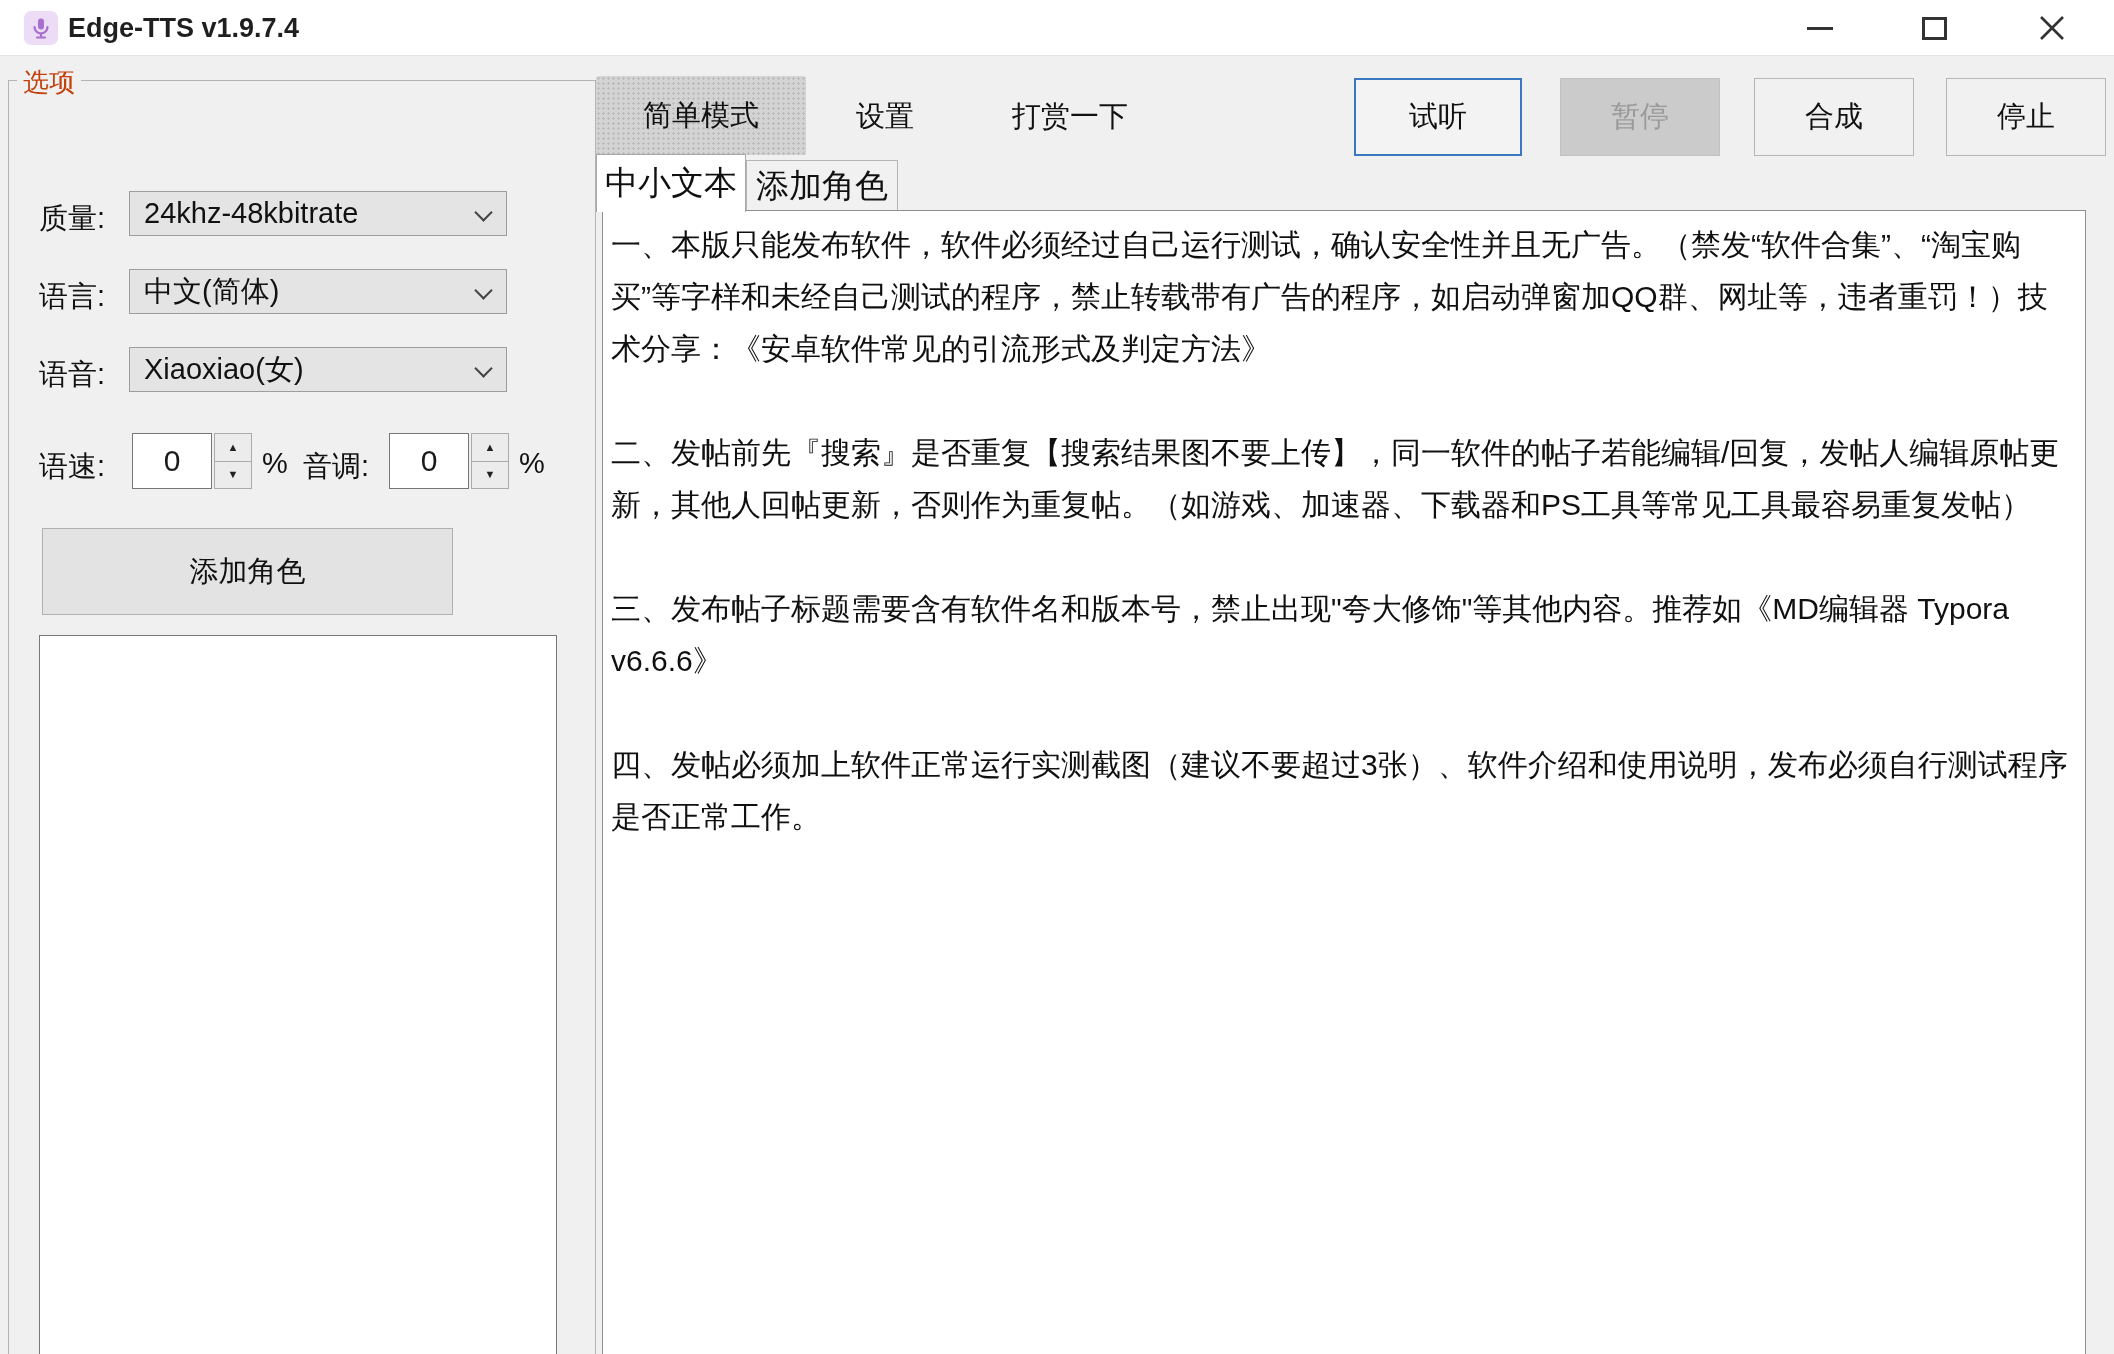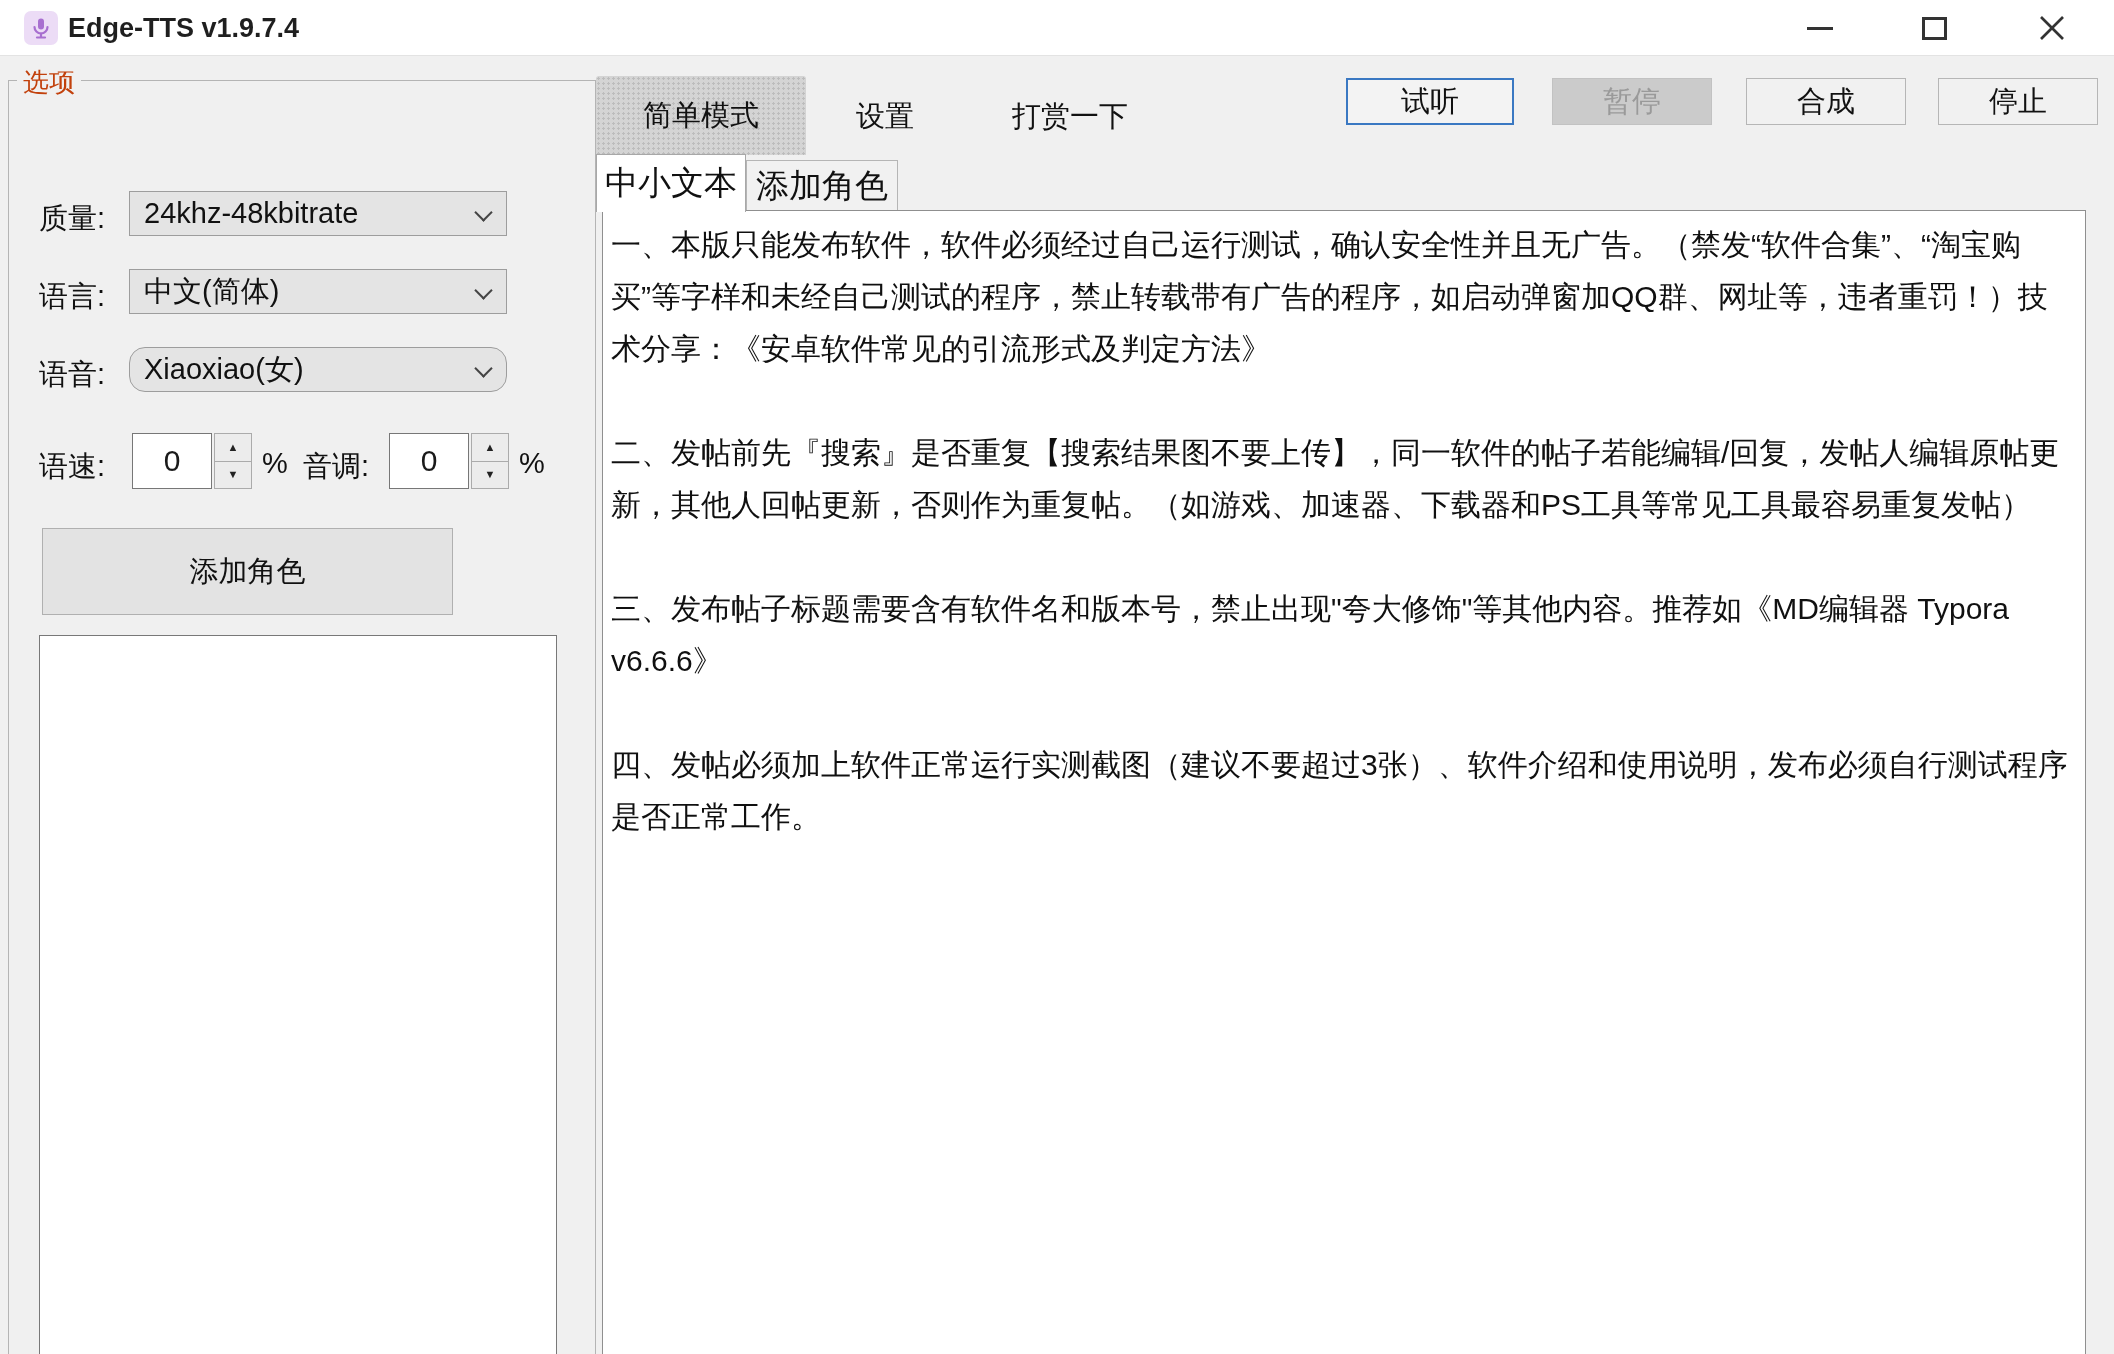--- a/index.html
+++ b/index.html
@@ -71,23 +71,23 @@
   .tab-main.selected {
     left:596px; top:76px; width:210px; height:79px;
     background-color:#d4d4d4;
     background-image:radial-gradient(#bcbcbc 1.2px, transparent 1.3px);
     background-size:5px 5px;
     border-radius:3px 3px 0 0;
   }
   .tab-settings { left:806px; top:84px; width:158px; height:66px; }
   .tab-donate  { left:964px; top:84px; width:212px; height:66px; }
   .act-btn {
-    position:absolute; top:78px; height:47px;
+    position:absolute; top:78px; height:78px;
     background:#f1f1f1; border:1px solid #b6b6b6;
-    display:flex; align-items:center; justify-content:center; font-size:29px; color:#111;
+    display:flex; align-items:center; justify-content:center; font-size:29px; color:#111;margin-left:8px;
   }
   .act-listen { left:1346px; width:168px; border:2px solid #3a78c2; background:#f3f3f3; }
   .act-pause  { left:1552px; width:160px; background:#cbcbcb; border:1px solid #c2c2c2; color:#9a9a9a; }
   .act-synth  { left:1746px; width:160px; }
   .act-stop   { left:1938px; width:160px; }
   .subtab {
     position:absolute; display:flex; align-items:center; justify-content:center;
     font-size:33px; color:#111;
   }
   .subtab.selected {
@@ -141,21 +141,21 @@
     <span class="chev"></span>
   </div>
 
   <div class="opt-label" style="left:30px; top:196px;">语言:</div>
   <div class="dropdown" style="top:188px;">
     <span>中文(简体)</span>
     <span class="chev"></span>
   </div>
 
   <div class="opt-label" style="left:30px; top:274px;">语音:</div>
-  <div class="dropdown" style="top:266px;border-radius:16px;">
+  <div class="dropdown" style="top:266px;">
     <span>Xiaoxiao(女)</span>
     <span class="chev"></span>
   </div>
 
   <div class="opt-label" style="left:30px; top:366px;">语速:</div>
   <div class="spinbox" style="left:123px; top:352px;">0</div>
   <div class="spinner" style="left:205px; top:352px;">
     <div class="sbtn">▲</div>
     <div class="sbtn">▼</div>
   </div>

